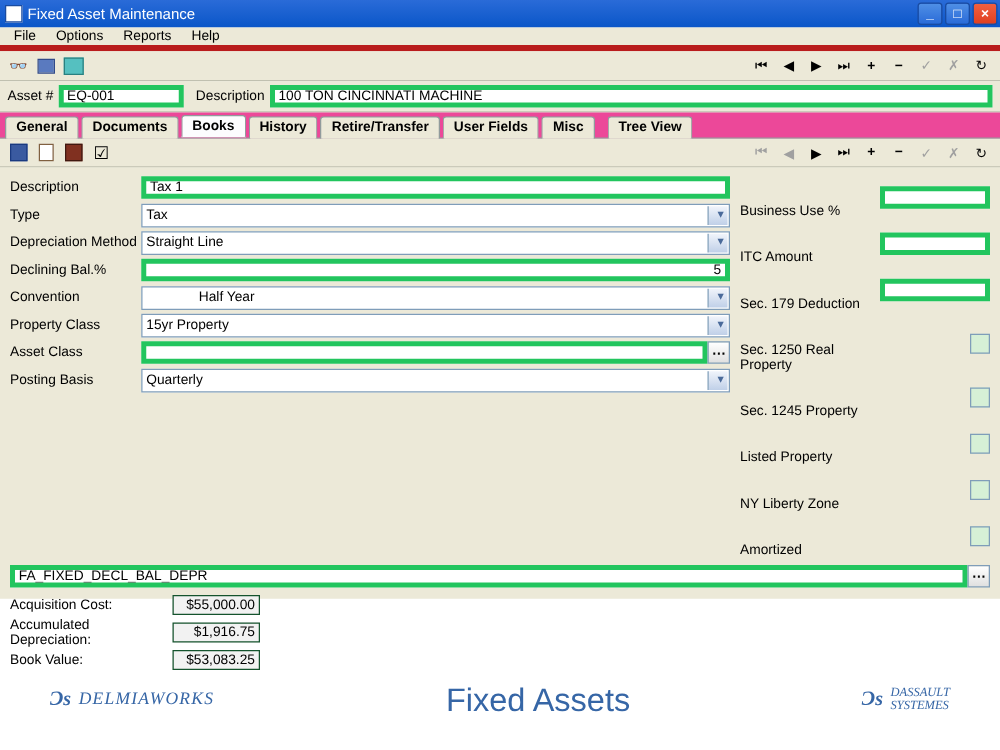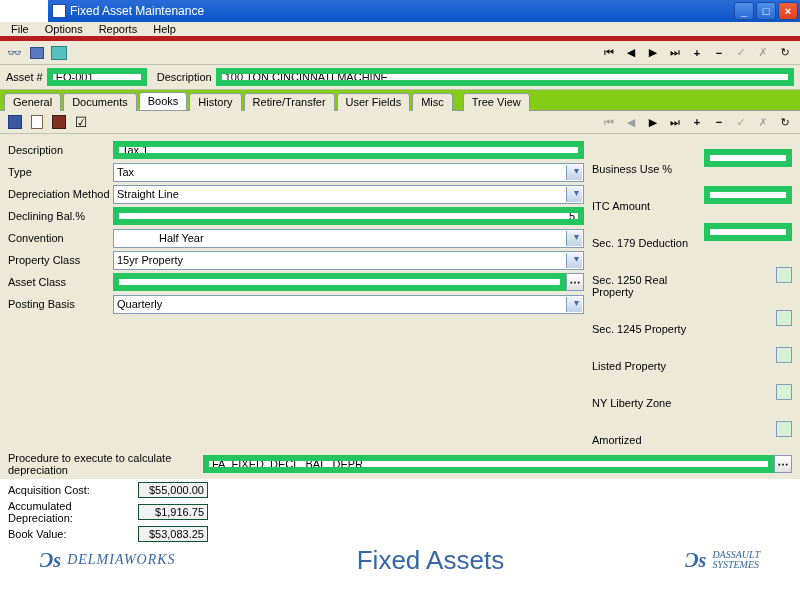--- a/index.html
+++ b/index.html
@@ -1,20 +1,20 @@
 <!DOCTYPE html>
 <html><head>
 <meta charset="utf-8">
 <style>
   * { box-sizing: border-box; margin:0; padding:0; }
   body { font-family: Tahoma, Arial, sans-serif; font-size:11px; background:#fff; color:#000; }
   .app { width:800px; height:600px; position:relative; background:#fff; }
 
   
-  .titlebar { height:22px; background:linear-gradient(#2a6bd8,#0a56c8); display:flex; align-items:center; color:#fff; padding:0 2px 0 4px; font-size:12px;margin-left:48px; }
+  .titlebar { height:22px; background:linear-gradient(#2a6bd8,#0a56c8); display:flex; align-items:center; color:#fff; padding:0 2px 0 4px; font-size:12px; }
   .titlebar .appicon { width:14px;height:14px;background:#fff;margin-right:4px;display:inline-block;border:1px solid #1a4ba0;}
   .titlebar-text { flex:1; }
   .win-btns { display:flex; gap:2px;}
   .win-btn { width:20px;height:18px;background:linear-gradient(#4f8fe5,#2a6bd8);border:1px solid #1a4ba0;border-radius:3px;display:flex;align-items:center;justify-content:center;color:#fff;font-size:11px;font-weight:bold;cursor:pointer;}
   .win-btn.close{background:linear-gradient(#f06040,#e04020);}
 
   
   .menubar { height:19px; background:#ece9d8; border-bottom:5px solid #b91c1c; display:flex; align-items:center; padding:0 3px; }
   .menu-item { padding:2px 8px; cursor:pointer; }
 
@@ -36,28 +36,28 @@
   .nav-x::before{content:"\2717";}
   .nav-refresh::before{content:"\21BB";}
   .save-ico{width:14px;height:14px;background:#3a5aa0;border:1px solid #1a3a80;}
   .sheet-ico{width:12px;height:14px;border:1px solid #806040;background:#fff;}
   .stamp-ico{width:14px;height:14px;background:#803020;border:1px solid #401810;}
   .check-ico::before{content:"\2611";font-size:14px;}
 
   
   .id-row{background:#ece9d8;border-bottom:1px solid #c0c0b0;display:flex;align-items:center;padding:3px 6px;gap:4px;}
   .lbl{color:#000;}
-  .txtfield{height:18px;border:6px solid #22c55e;background:#fff;padding:1px 3px;font-family:inherit;font-size:11px;}
+  .txtfield{height:18px;border:4px solid #22c55e;background:#fff;padding:1px 3px;font-family:inherit;font-size:11px;}
   .drop{appearance:none;-webkit-appearance:none;height:19px;border:1px solid #7f9db9;background:#fff;padding:1px 18px 1px 3px;font-family:inherit;font-size:11px;position:relative;}
   .select-wrap{position:relative;display:inline-block;}
   .select-wrap::after{content:"";position:absolute;right:2px;top:2px;width:15px;height:15px;background:linear-gradient(#f0f4fb,#c0d0e8);border-left:1px solid #7f9db9;pointer-events:none;}
   .select-wrap::before{content:"\25BE";position:absolute;right:5px;top:2px;font-size:10px;z-index:1;pointer-events:none;color:#4a6a9a;}
 
   
-  .tabs-row{background:#84cc16;display:flex;padding:2px 4px 0 4px;border-bottom:1px solid #919b9c;}
+  .tabs-row{background:#ec4899;display:flex;padding:2px 4px 0 4px;border-bottom:1px solid #919b9c;font-weight:bold;}
   .tab{padding:2px 8px;border:1px solid #919b9c;border-bottom:none;background:#ece9d8;margin-right:2px;border-radius:3px 3px 0 0;cursor:pointer;position:relative;top:1px;}
   .tab.active{background:#fcfcfe;border-bottom:1px solid #fcfcfe;z-index:2;top:0;}
 
   
   .sub-toolbar{background:#ece9d8;border-bottom:1px solid #c0c0b0;display:flex;align-items:center;padding:2px 4px;height:23px;}
 
   
   .form-body{background:#ece9d8;padding:6px 8px;height:345px;}
   .form-grid{display:flex;gap:8px;}
   .left-col{flex:1;}
@@ -76,21 +76,21 @@
   .proc-row .plabel{width:195px;}
 
   .money-block{margin-top:6px;}
   .mrow{display:flex;align-items:center;margin-bottom:2px;}
   .mlabel{width:130px;}
   .mval{width:70px;text-align:right;padding:1px 3px;border:1px solid #14532d;background:#f2f2f2;}
 
   
   .footer{position:absolute;left:0;right:0;bottom:0;height:80px;display:flex;align-items:center;justify-content:space-between;padding:0 40px;}
   .brand-left,.brand-right{display:flex;align-items:center;gap:6px;color:#3666a6;font-style:italic;font-family:Georgia,serif;font-size:14px;}
-  .brand-logo{font-size:20px;font-weight:bold;}
+  .brand-logo{font-size:16px;font-weight:bold;}
   .brand-sub{font-size:14px;letter-spacing:1px;}
   .footer-title{font-size:26px;color:#3666a6;font-family:Arial,sans-serif;}
 
   .nav-group{display:flex;align-items:center;}
   .dim{color:#a0a0a0;}
 </style>
 </head>
 <body>
 <div class="app">
 
@@ -244,21 +244,20 @@
         <div class="chk-cell"></div>
       </div>
       <div class="rrow">
         <span class="rlabel">Amortized</span>
         <div class="chk-cell"></div>
       </div>
     </div>
   </div>
 
   <div class="proc-row">
-    <span class="plabel">Procedure to execute to calculate depreciation</span>
     <input class="txtfield" style="flex: 1 1 0%;" value="FA_FIXED_DECL_BAL_DEPR">
     <div class="ellipsis-btn">⋯</div>
   </div>
 
   <div class="money-block">
     <div class="mrow">
       <span class="mlabel">Acquisition Cost:</span>
       <span class="mval">$55,000.00</span>
     </div>
     <div class="mrow">

